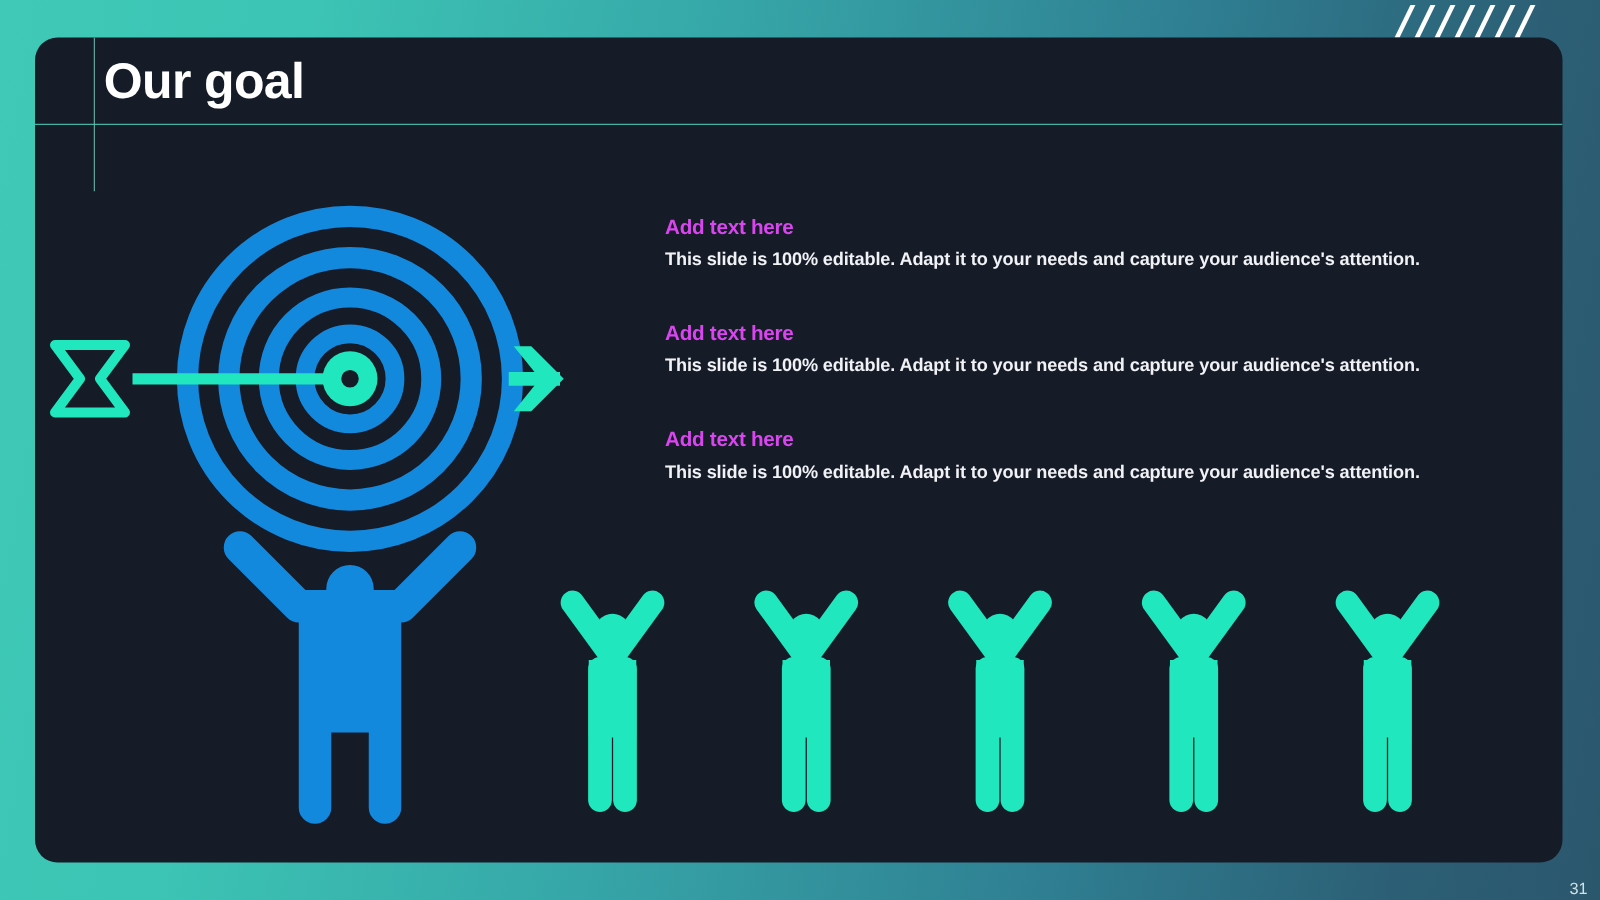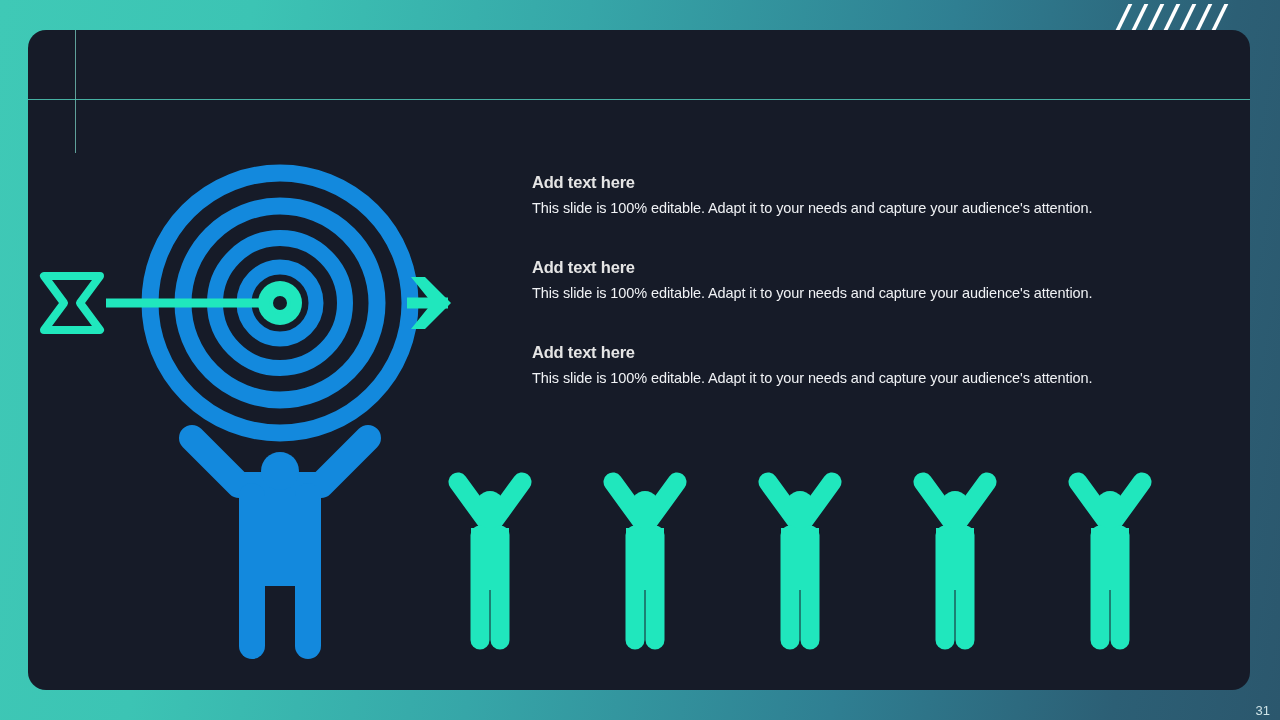--- a/index.html
+++ b/index.html
@@ -40,25 +40,25 @@
     position:absolute; left:55px; top:15px;
     font-size:40px; font-weight:bold; color:#ffffff;
     letter-spacing:-0.5px; line-height:1;
   }
 
   
   .textcol { position:absolute; left:504px; top:143px; width:660px; }
   .block { margin-bottom:41px; }
   .block:last-child { margin-bottom:0; }
   .block h3 {
-    font-size:16.5px; font-weight:bold; color:#e5e5e5;
+    font-size:16.5px; font-weight:bold; color:#d946ef;
     margin-bottom:7px; letter-spacing:-0.2px;
   }
   .block p {
-    font-size:14.5px; font-weight:normal; color:#f0f2f5;
+    font-size:14.5px; font-weight:bold; color:#f0f2f5;
     line-height:1.25; letter-spacing:-0.1px; white-space:nowrap;
   }
 
   
   .gfx { position:absolute; left:0; top:0; width:1222px; height:660px; }
 
   
   .pageno {
     position:absolute; right:10px; bottom:2px;
     font-size:13px; color:#cfe3e6;
@@ -77,20 +77,21 @@
       <i style="left:64px"></i>
       <i style="left:80px"></i>
     <i style="left:96px"></i>
   </div>
 
   <div class="card">
 
     <div class="vrule"></div>
     <div class="hrule"></div>
 
+    <div class="title">Our goal</div>
 
     <svg class="gfx" viewBox="0 0 1222 660" xmlns="http://www.w3.org/2000/svg">
 
       <g fill="none" stroke="#1389dd" stroke-width="26" stroke-linecap="round" stroke-linejoin="round">
 
         <path d="M164 408 L211 455 L252 455 L293 455 L340 408"></path>
 
         <path d="M224 466 L224 616"></path>
         <path d="M280 466 L280 616"></path>
         <rect x="224" y="466" width="56" height="90" fill="#1389dd" stroke="none"></rect>

